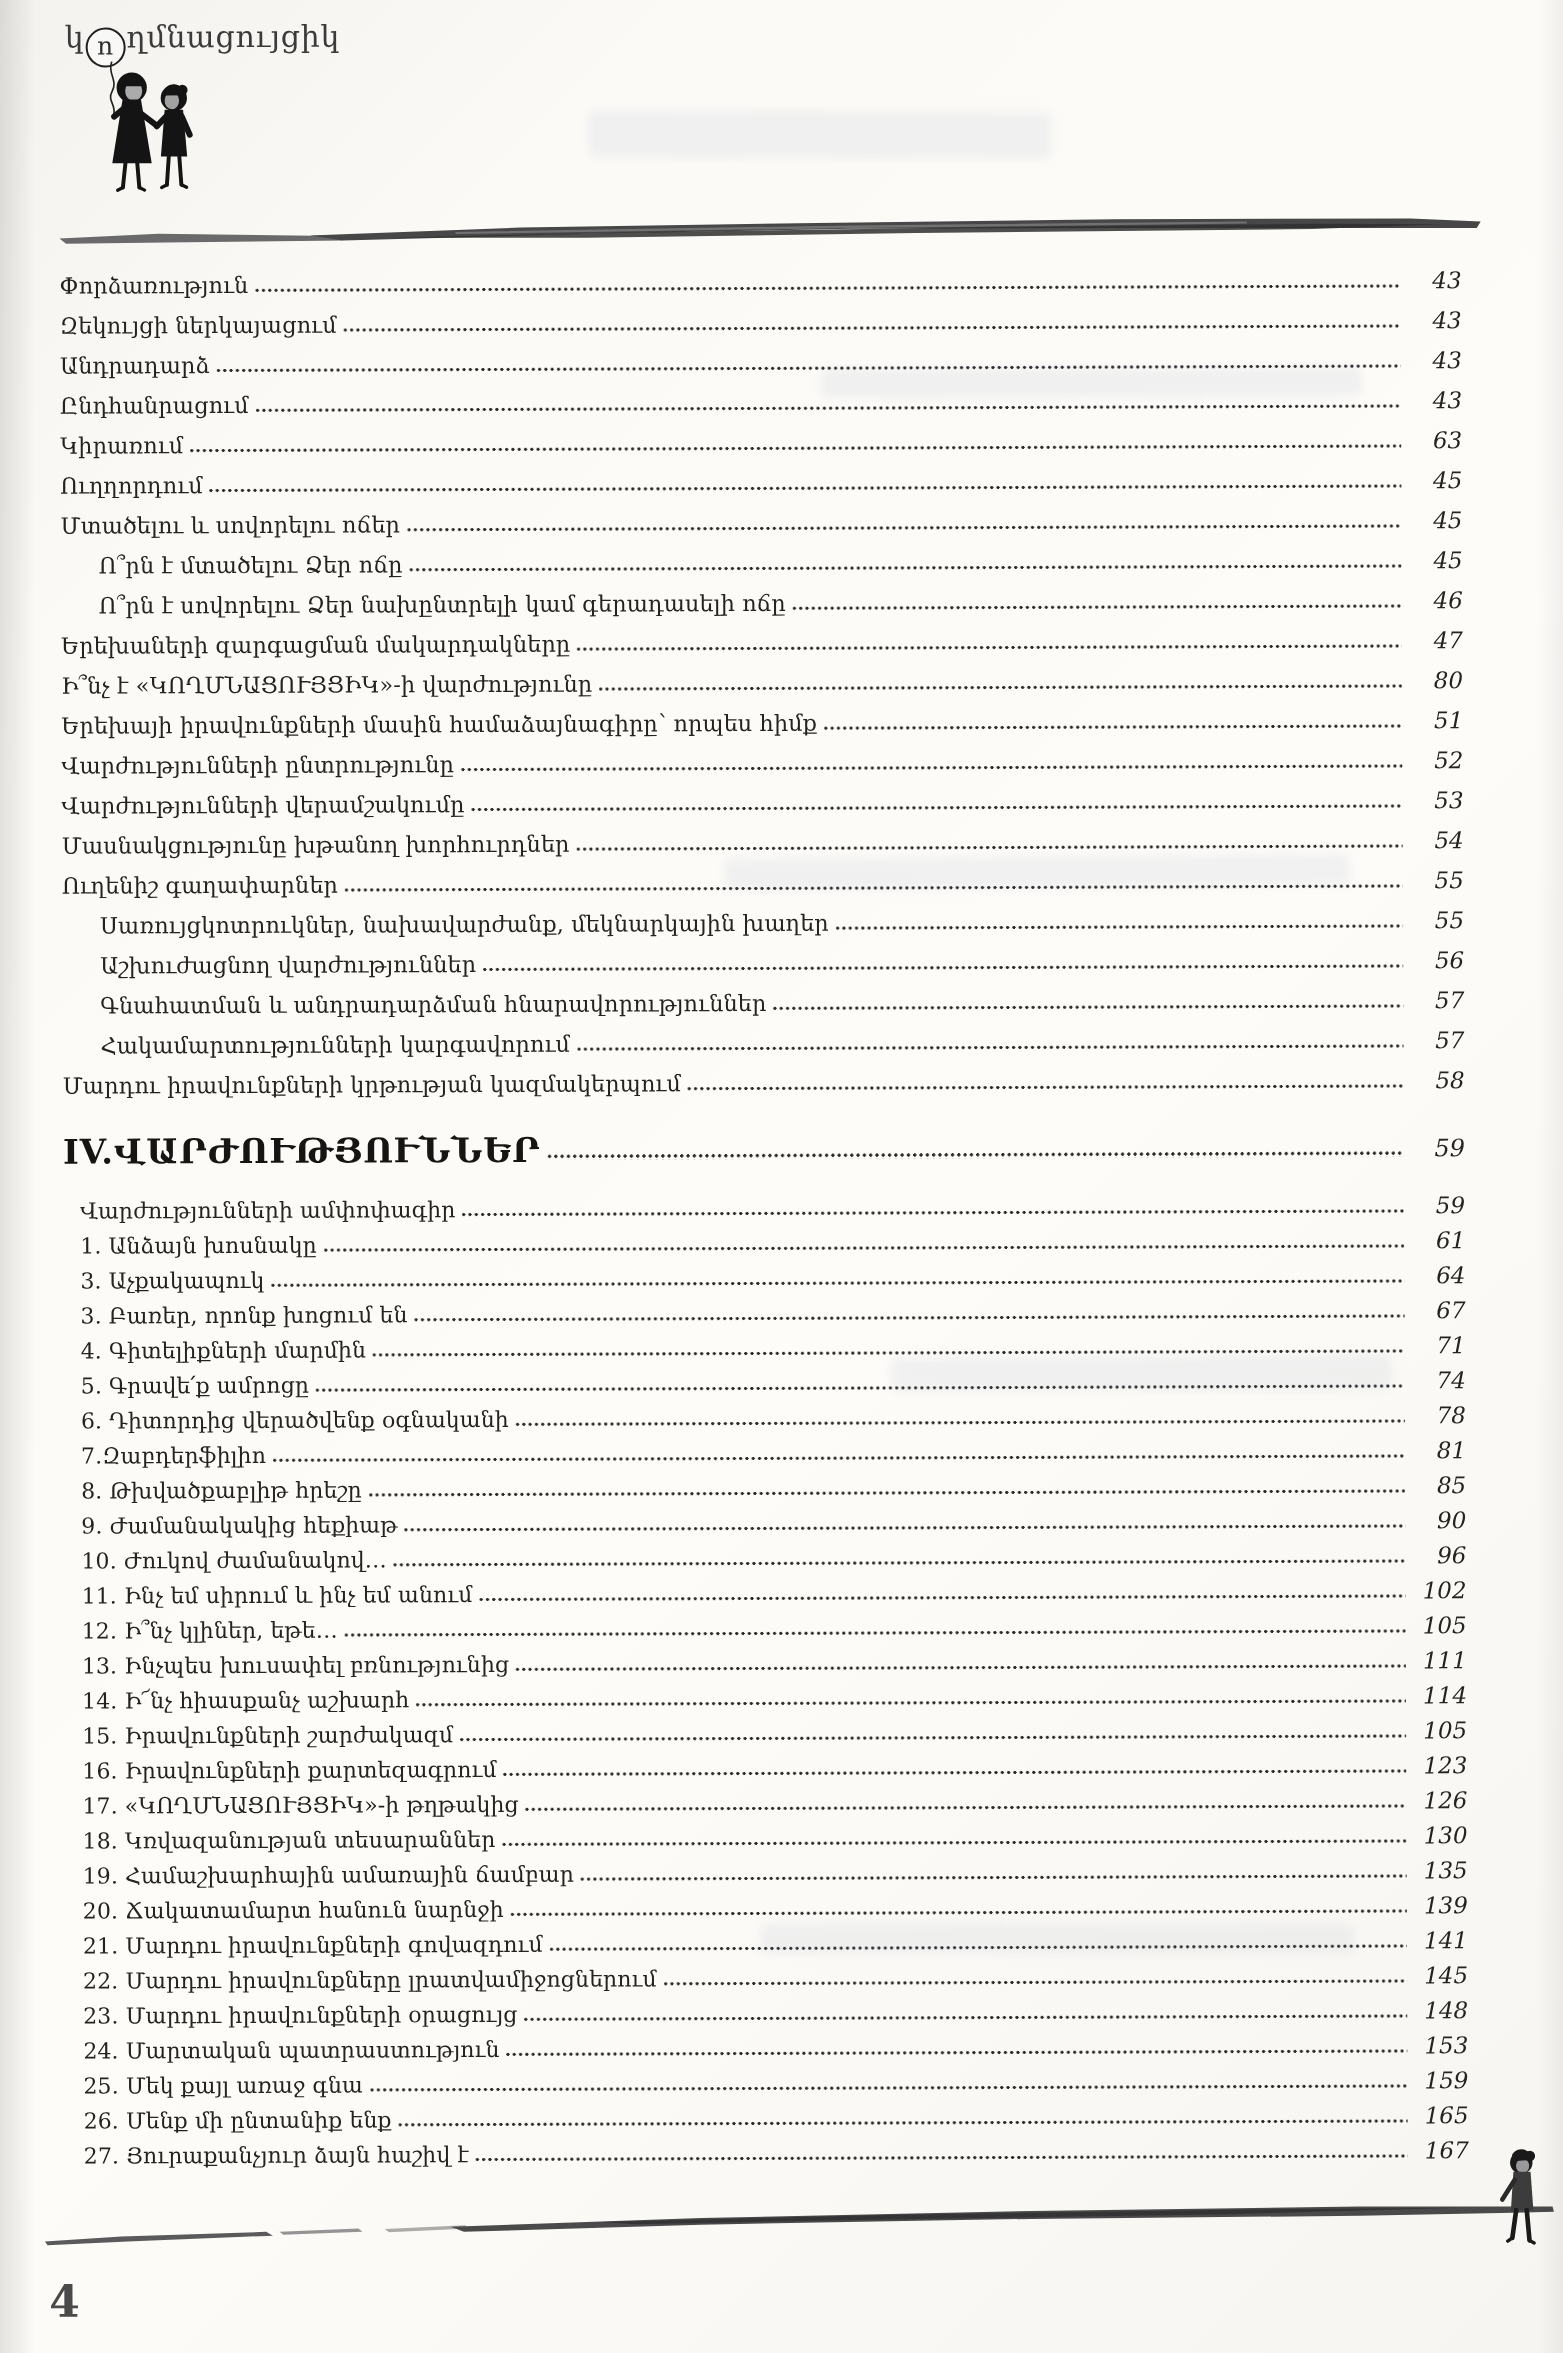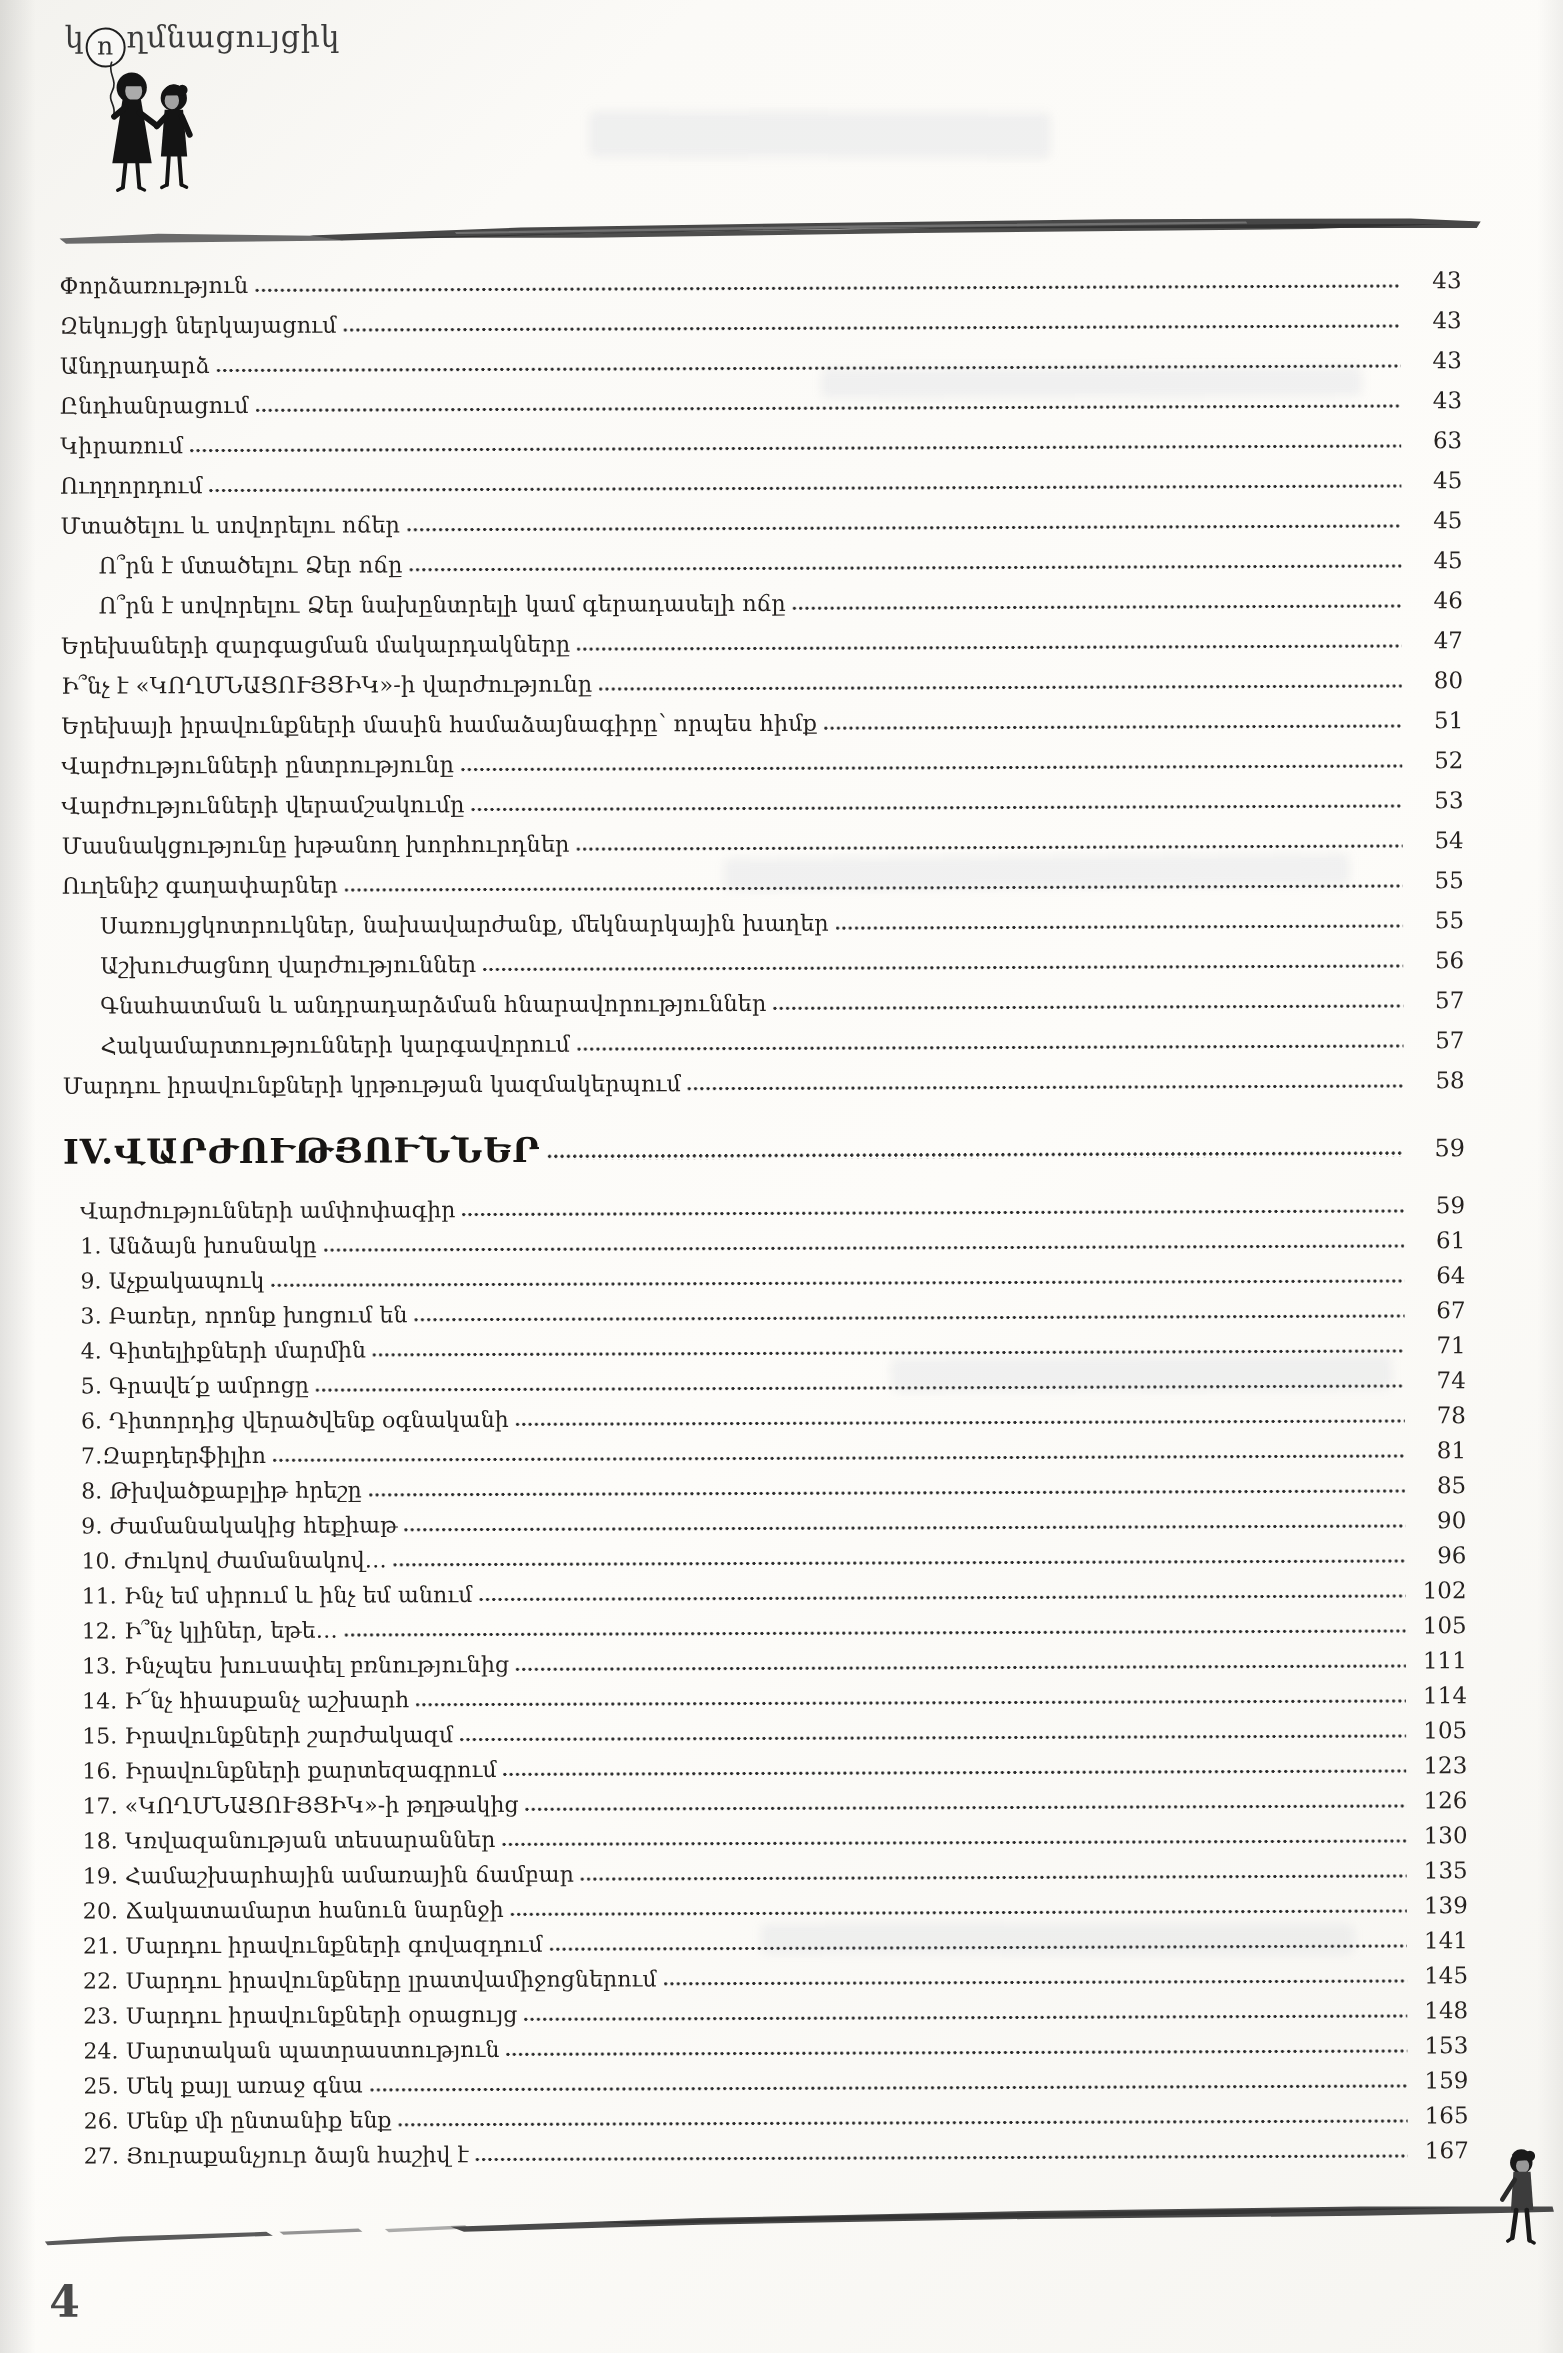--- a/index.html
+++ b/index.html
@@ -45,21 +45,21 @@
   
   .toc{position:absolute;left:63px;top:256px;width:1402px;}
   .toc-row{display:flex;align-items:flex-end;height:40px;font-size:22.4px;white-space:nowrap;}
   section[data-name="toc-section-2"] .toc-row{height:35px;font-size:22px;}
   .toc-title{flex:0 0 auto;letter-spacing:0.1px;}
   .toc-leader{
     flex:1 1 auto;height:5.3px;margin:0 4px 4.6px 6px;
     background-image:radial-gradient(circle at 2.6px 2.6px,#2b2b2b 1.4px,rgba(0,0,0,0) 1.8px);
     background-size:6.3px 5.3px;background-repeat:repeat-x;background-position:0 100%;
   }
-  .toc-page{flex:0 0 57px;text-align:right;font-size:23px;}
+  .toc-page{flex:0 0 57px;text-align:right;font-size:23px;font-style:italic;}
   .indent-0{margin-left:0;}
   .indent-1{margin-left:17px;}
   .indent-2{margin-left:38px;}
 
   .heading-row{display:flex;align-items:flex-end;height:61px;margin:12px 0 17px 0;white-space:nowrap;}
   .heading-text{font-size:34px;font-weight:700;letter-spacing:1px;color:#171513;}
   .heading-leader{height:5.3px;margin:0 4px 10.5px 6.6px;}
   .heading-page{flex:0 0 57px;text-align:right;font-size:24px;margin-bottom:4px;}
 
   
@@ -262,21 +262,21 @@
     <span class="toc-page" data-name="toc-entry-page">59</span>
   </div>
 
   <div class="toc-row indent-1" data-name="toc-entry">
     <span class="toc-title" data-name="toc-entry-title">1. Անձայն խոսնակը</span>
     <span class="toc-leader" data-name="dot-leader"></span>
     <span class="toc-page" data-name="toc-entry-page">61</span>
   </div>
 
   <div class="toc-row indent-1" data-name="toc-entry">
-    <span class="toc-title" data-name="toc-entry-title">9. Աչքակապուկ</span>
+    <span class="toc-title" data-name="toc-entry-title">3. Աչքակապուկ</span>
     <span class="toc-leader" data-name="dot-leader"></span>
     <span class="toc-page" data-name="toc-entry-page">64</span>
   </div>
 
   <div class="toc-row indent-1" data-name="toc-entry">
     <span class="toc-title" data-name="toc-entry-title">3. Բառեր, որոնք խոցում են</span>
     <span class="toc-leader" data-name="dot-leader"></span>
     <span class="toc-page" data-name="toc-entry-page">67</span>
   </div>
 

